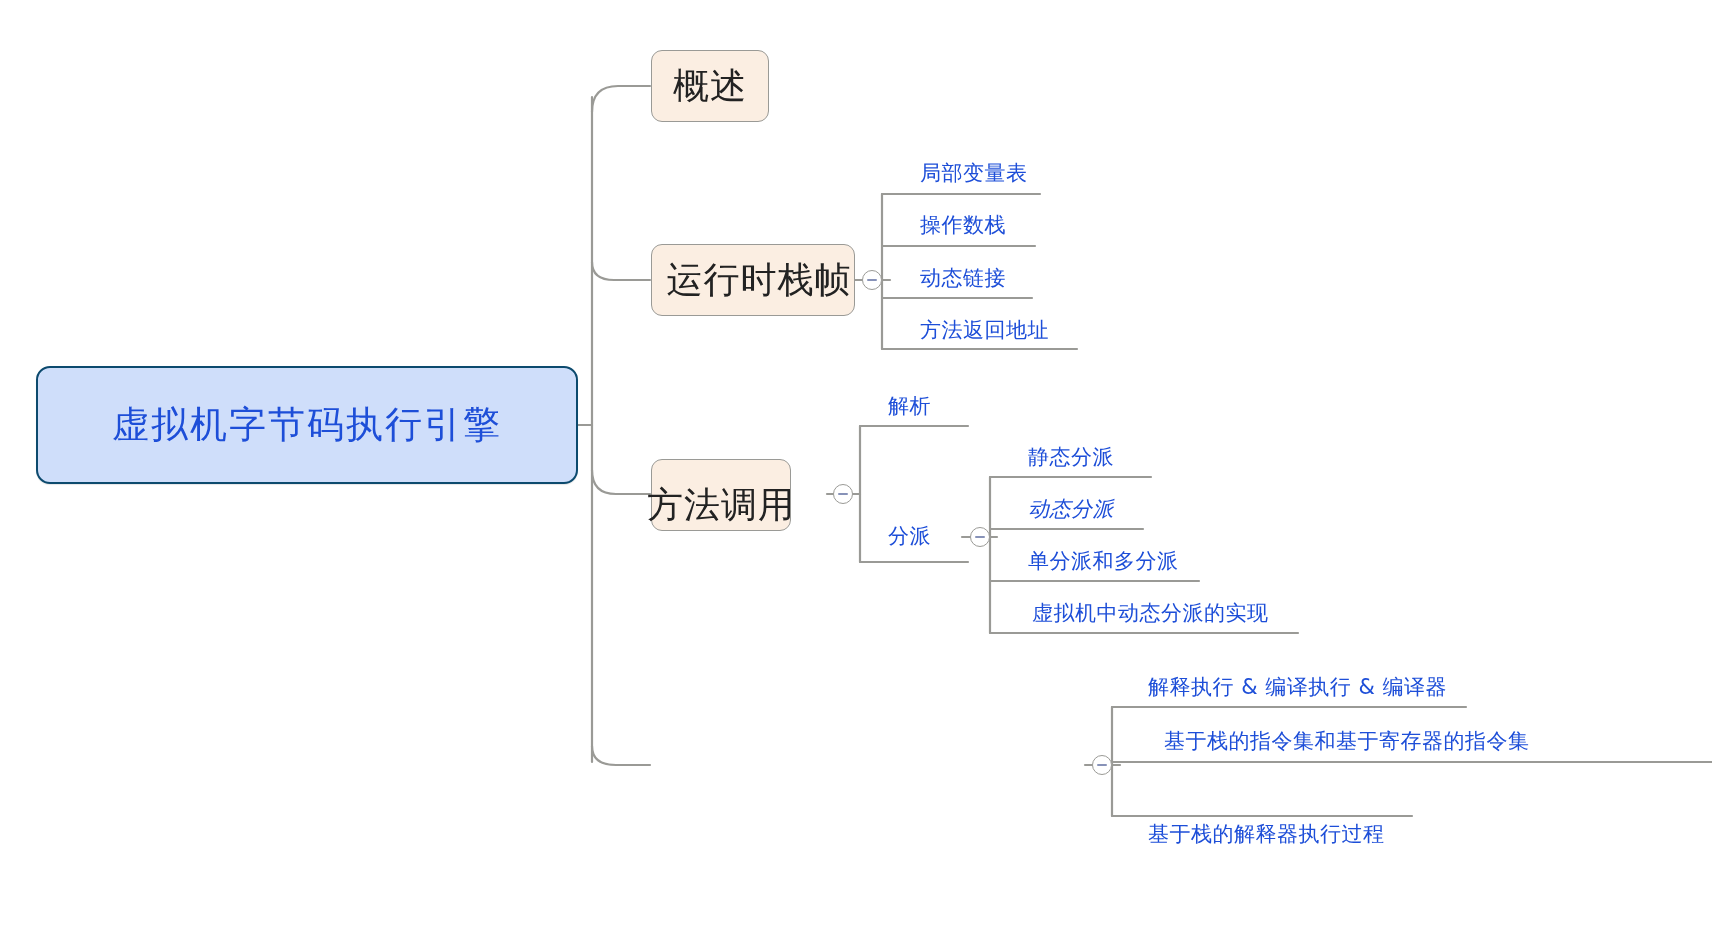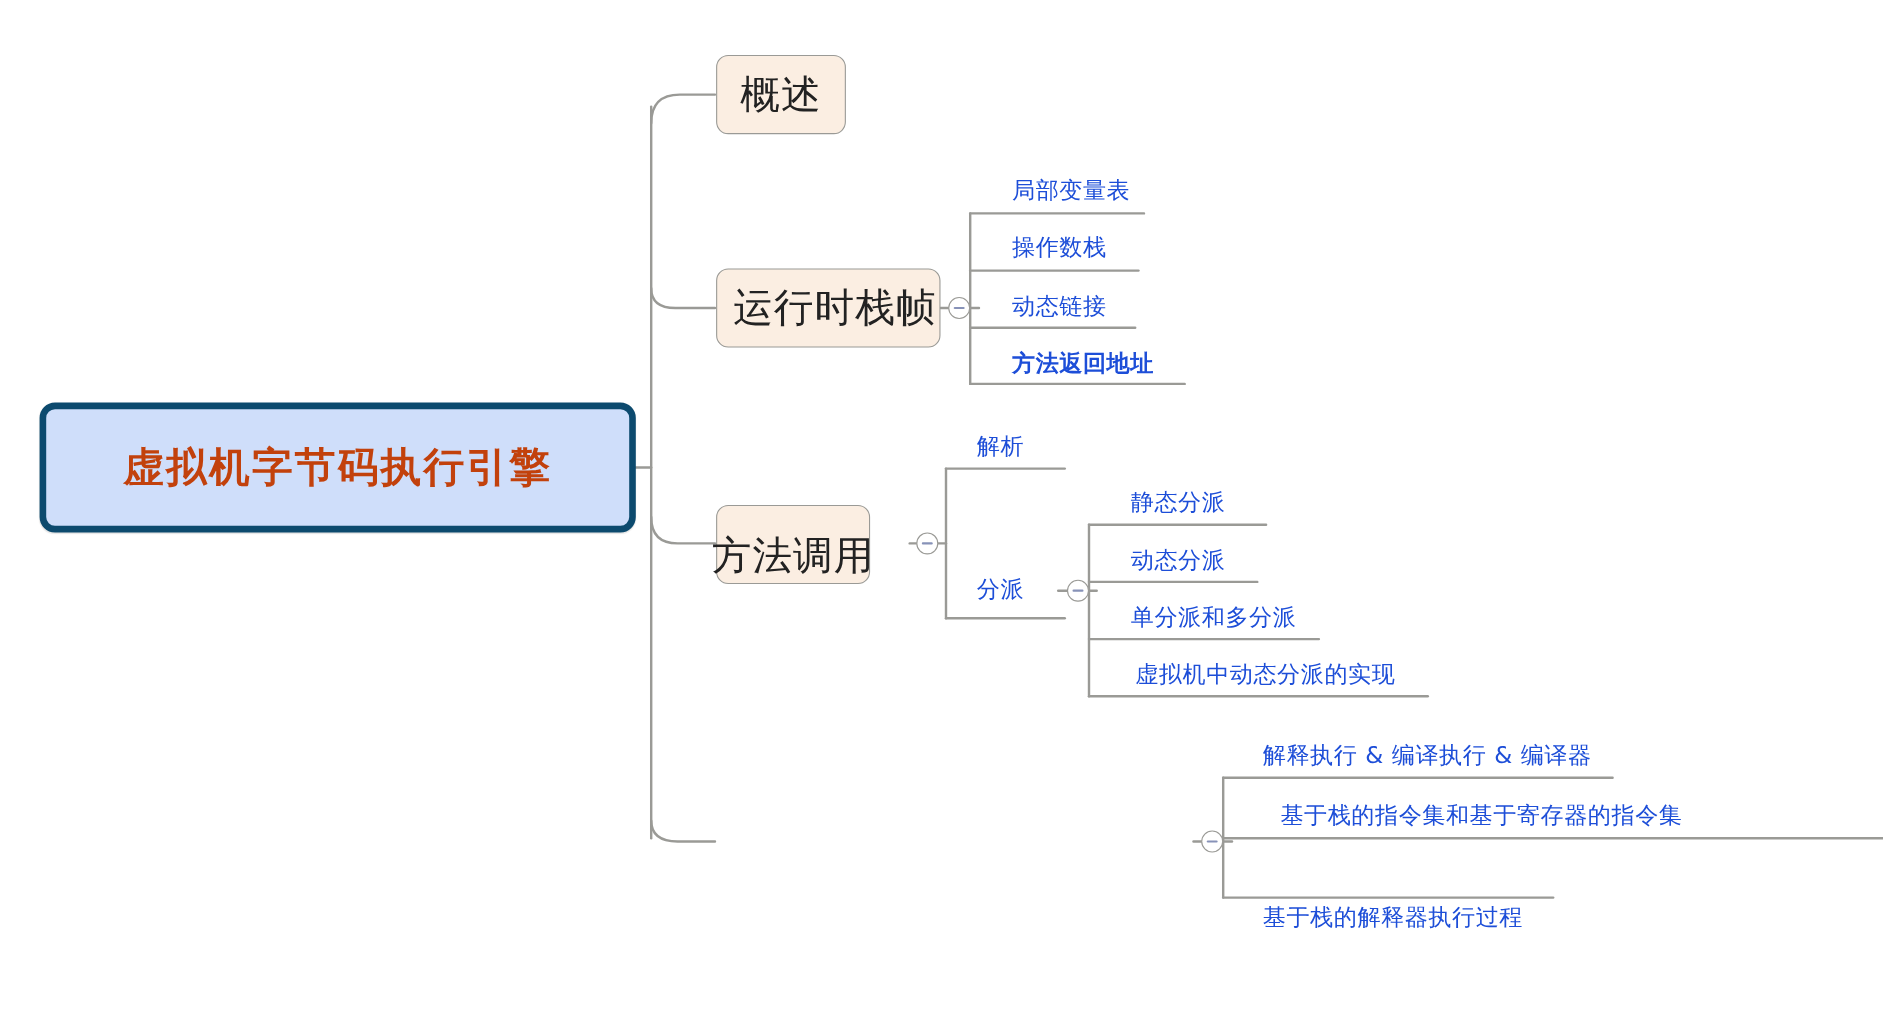--- a/index.html
+++ b/index.html
@@ -29,24 +29,24 @@
     position: absolute;
     box-sizing: border-box;
     display: flex;
     align-items: center;
     justify-content: center;
     white-space: nowrap;
   }
   
   .root-node {
     background: #cfdefa;
-    border: 6px solid #0c4a6e;
+    border: 2px solid #0c4a6e;
     border-radius: 14px;
-    color: #c2410c;
-    font-weight: bold;
+    color: #1d4ed8;
+    font-weight: normal;
     font-size: 37px;
     letter-spacing: 2px;
     box-shadow: 0 1px 1px rgba(0,0,0,0.10);
   }
   
   .l2-node {
     background: #fbeee2;
     border: 1.6px solid #9a9a96;
     border-radius: 11px;
     color: #222222;
@@ -157,29 +157,29 @@
   <div class="toggle" style="left:970px; top:527px;"></div>
 
   <div class="toggle" style="left:1092px; top:755px;"></div>
 
   <div class="leaf" style="left:920px; top:163px;">局部变量表</div>
 
   <div class="leaf" style="left:920px; top:215px;">操作数栈</div>
 
   <div class="leaf" style="left:920px; top:268px;">动态链接</div>
 
-  <div class="leaf" style="left:920px; top:320px;font-weight:bold;">方法返回地址</div>
+  <div class="leaf" style="left:920px; top:320px;">方法返回地址</div>
 
   <div class="leaf" style="left:888px; top:396px;">解析</div>
 
   <div class="leaf" style="left:888px; top:526px;">分派</div>
 
   <div class="leaf" style="left:1028px; top:447px;">静态分派</div>
 
-  <div class="leaf" style="left:1028px; top:499px;">动态分派</div>
+  <div class="leaf" style="left:1028px; top:499px;font-style:italic;">动态分派</div>
 
   <div class="leaf" style="left:1028px; top:551px;">单分派和多分派</div>
 
   <div class="leaf" style="left:1032px; top:603px;">虚拟机中动态分派的实现</div>
 
   <div class="leaf" style="left:1148px; top:677px;">解释执行 &amp; 编译执行 &amp; 编译器</div>
 
   <div class="leaf" style="left:1148px; top:731px;margin-left:16px;">基于栈的指令集和基于寄存器的指令集</div>
 
   <div class="leaf" style="left:1148px; top:785px;margin-top:39px;">基于栈的解释器执行过程</div>

